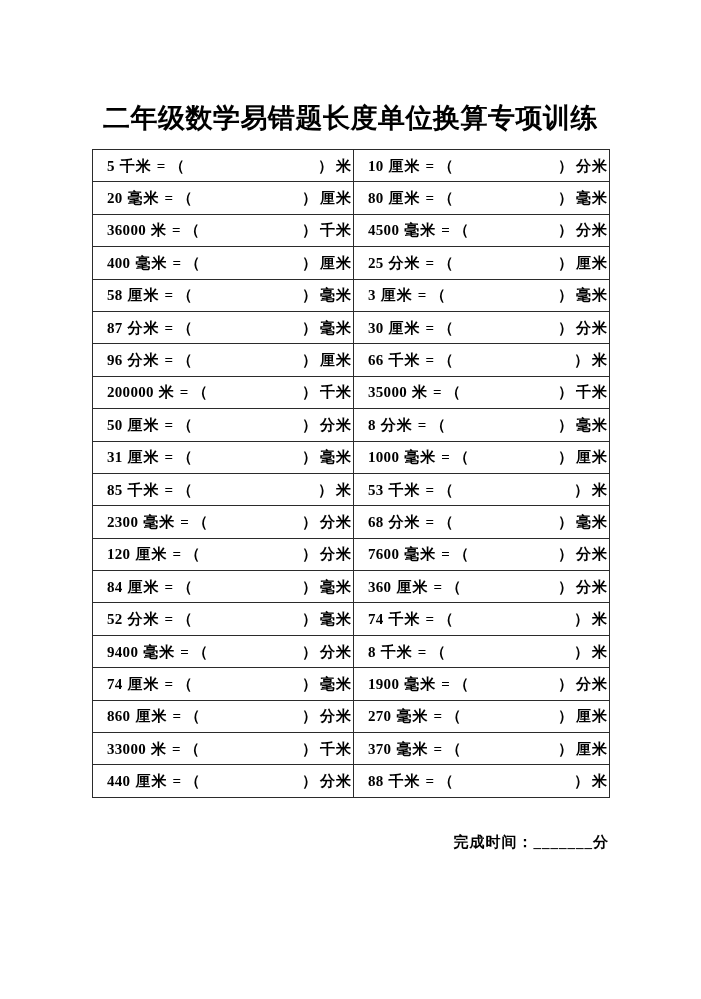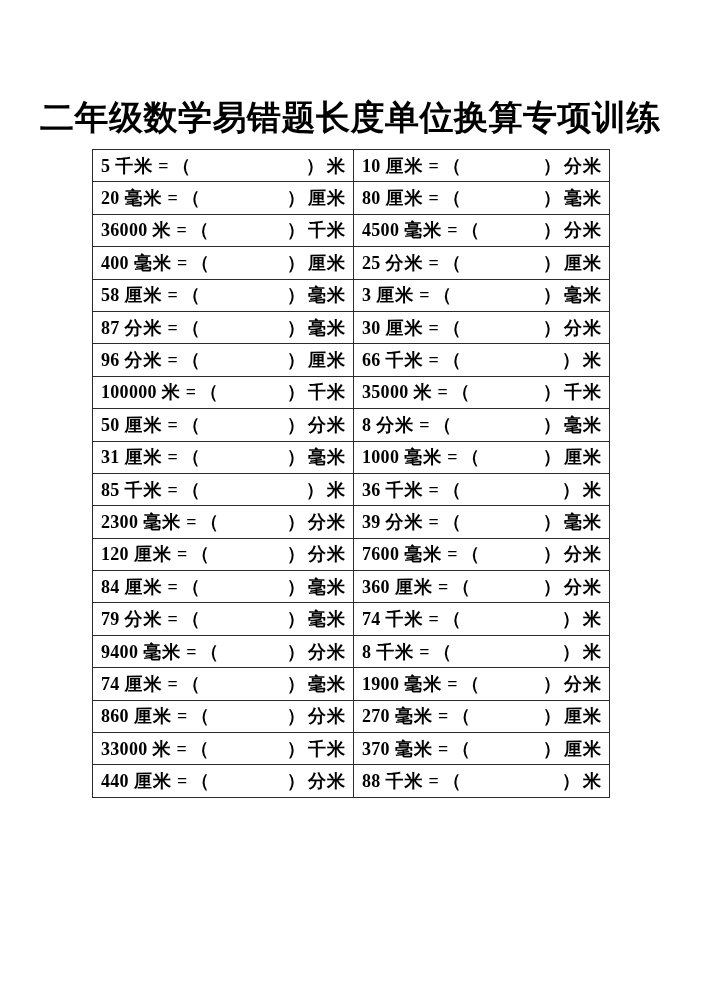--- a/index.html
+++ b/index.html
@@ -24,21 +24,21 @@
     height: 999px;
   }
 
   .worksheet-title {
     position: absolute;
     left: 0;
     top: 101px;
     width: 701px;
     text-align: center;
     font-family: "Liberation Serif", "DejaVu Serif", serif;
-    font-size: 34px;
+    font-size: 27px;
     font-weight: bold;
     letter-spacing: 0.5px;
     line-height: 34px;
     white-space: nowrap;
   }
 
   .problem-table {
     position: absolute;
     left: 92px;
     top: 149px;
@@ -54,24 +54,25 @@
     box-sizing: border-box;
   }
   .problem-table td.col-left  { width: 261px; }
   .problem-table td.col-right { width: 256px; }
 
   .cell-inner {
     display: flex;
     align-items: baseline;
     width: 100%;
     font-family: "Liberation Serif", "DejaVu Serif", serif;
-    font-size: 18px;
+    font-size: 15px;
     font-weight: bold;
     line-height: 18px;
     white-space: nowrap;
+    margin-left: 6px;
   }
   .expr-head {
     flex: 0 0 auto;
   }
   .expr-gap {
     flex: 1 1 auto;
     min-width: 14px;
   }
   .expr-tail {
     flex: 0 0 auto;
@@ -213,21 +214,21 @@
             <div class="cell-inner">
               <span class="expr-head"><span class="num">66</span><span class="unit">千米</span><span class="eq">=</span><span class="paren-open">（</span></span>
               <span class="expr-gap"></span>
               <span class="expr-tail"><span class="paren-close">）</span><span style="letter-spacing: 1px;">米</span></span>
             </div>
           </td>
         </tr>
         <tr>
           <td class="col-left">
             <div class="cell-inner">
-              <span class="expr-head"><span class="num">100000</span><span class="unit">米</span><span class="eq">=</span><span class="paren-open">（</span></span>
+              <span class="expr-head"><span class="num">200000</span><span class="unit">米</span><span class="eq">=</span><span class="paren-open">（</span></span>
               <span class="expr-gap"></span>
               <span class="expr-tail"><span class="paren-close">）</span><span style="letter-spacing: 1px;">千米</span></span>
             </div>
           </td>
           <td class="col-right">
             <div class="cell-inner">
               <span class="expr-head"><span class="num">35000</span><span class="unit">米</span><span class="eq">=</span><span class="paren-open">（</span></span>
               <span class="expr-gap"></span>
               <span class="expr-tail"><span class="paren-close">）</span><span style="letter-spacing: 1px;">千米</span></span>
             </div>
@@ -268,37 +269,37 @@
         <tr>
           <td class="col-left">
             <div class="cell-inner">
               <span class="expr-head"><span class="num">85</span><span class="unit">千米</span><span class="eq">=</span><span class="paren-open">（</span></span>
               <span class="expr-gap"></span>
               <span class="expr-tail"><span class="paren-close">）</span><span style="letter-spacing: 1px;">米</span></span>
             </div>
           </td>
           <td class="col-right">
             <div class="cell-inner">
-              <span class="expr-head"><span class="num">36</span><span class="unit">千米</span><span class="eq">=</span><span class="paren-open">（</span></span>
+              <span class="expr-head"><span class="num">53</span><span class="unit">千米</span><span class="eq">=</span><span class="paren-open">（</span></span>
               <span class="expr-gap"></span>
               <span class="expr-tail"><span class="paren-close">）</span><span style="letter-spacing: 1px;">米</span></span>
             </div>
           </td>
         </tr>
         <tr>
           <td class="col-left">
             <div class="cell-inner">
               <span class="expr-head"><span class="num">2300</span><span class="unit">毫米</span><span class="eq">=</span><span class="paren-open">（</span></span>
               <span class="expr-gap"></span>
               <span class="expr-tail"><span class="paren-close">）</span><span style="letter-spacing: 1px;">分米</span></span>
             </div>
           </td>
           <td class="col-right">
             <div class="cell-inner">
-              <span class="expr-head"><span class="num">39</span><span class="unit">分米</span><span class="eq">=</span><span class="paren-open">（</span></span>
+              <span class="expr-head"><span class="num">68</span><span class="unit">分米</span><span class="eq">=</span><span class="paren-open">（</span></span>
               <span class="expr-gap"></span>
               <span class="expr-tail"><span class="paren-close">）</span><span style="letter-spacing: 1px;">毫米</span></span>
             </div>
           </td>
         </tr>
         <tr>
           <td class="col-left">
             <div class="cell-inner">
               <span class="expr-head"><span class="num">120</span><span class="unit">厘米</span><span class="eq">=</span><span class="paren-open">（</span></span>
               <span class="expr-gap"></span>
@@ -325,21 +326,21 @@
             <div class="cell-inner">
               <span class="expr-head"><span class="num">360</span><span class="unit">厘米</span><span class="eq">=</span><span class="paren-open">（</span></span>
               <span class="expr-gap"></span>
               <span class="expr-tail"><span class="paren-close">）</span><span style="letter-spacing: 1px;">分米</span></span>
             </div>
           </td>
         </tr>
         <tr>
           <td class="col-left">
             <div class="cell-inner">
-              <span class="expr-head"><span class="num">79</span><span class="unit">分米</span><span class="eq">=</span><span class="paren-open">（</span></span>
+              <span class="expr-head"><span class="num">52</span><span class="unit">分米</span><span class="eq">=</span><span class="paren-open">（</span></span>
               <span class="expr-gap"></span>
               <span class="expr-tail"><span class="paren-close">）</span><span style="letter-spacing: 1px;">毫米</span></span>
             </div>
           </td>
           <td class="col-right">
             <div class="cell-inner">
               <span class="expr-head"><span class="num">74</span><span class="unit">千米</span><span class="eq">=</span><span class="paren-open">（</span></span>
               <span class="expr-gap"></span>
               <span class="expr-tail"><span class="paren-close">）</span><span style="letter-spacing: 1px;">米</span></span>
             </div>
@@ -421,14 +422,15 @@
             <div class="cell-inner">
               <span class="expr-head"><span class="num">88</span><span class="unit">千米</span><span class="eq">=</span><span class="paren-open">（</span></span>
               <span class="expr-gap"></span>
               <span class="expr-tail"><span class="paren-close">）</span><span style="letter-spacing: 1px;">米</span></span>
             </div>
           </td>
         </tr>
       </tbody>
   </table>
 
+  <div class="footer-note">完成时间：_______分</div>
 
 </div>
 
 </body></html>

